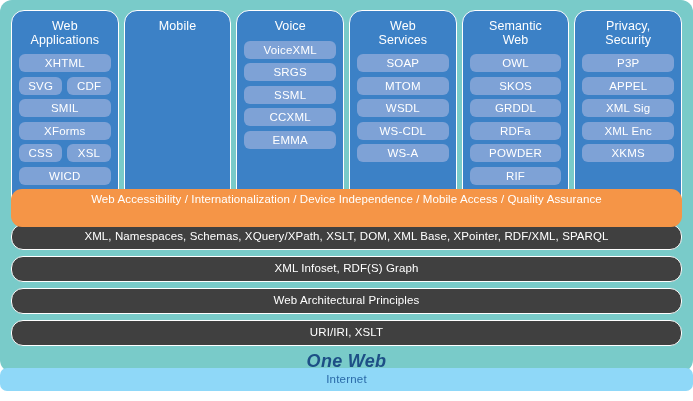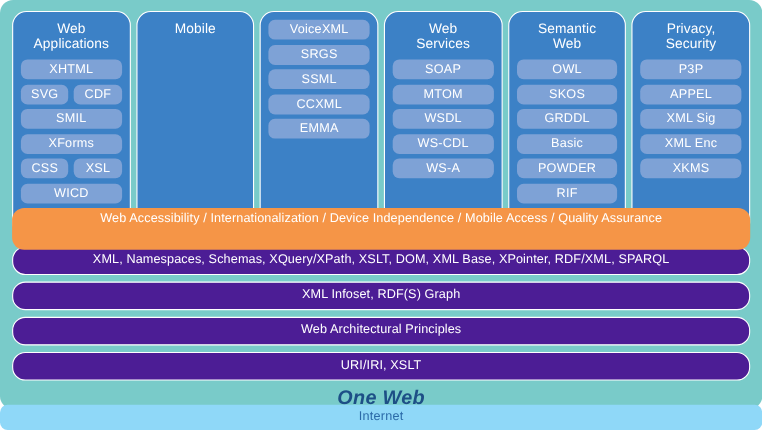--- a/index.html
+++ b/index.html
@@ -111,21 +111,21 @@
 
   
   .bars {
     display: flex;
     flex-direction: column;
     gap: 6px;
     margin-top: 9px;
   }
 
   .bar {
-    background: #4c1d95;
+    background: #404040;
     border: 1.5px solid #ffffff;
     border-radius: 12px;
     height: 26px;
     box-sizing: border-box;
     color: #ffffff;
     font-size: 11.5px;
     line-height: 23px;
     text-align: center;
     letter-spacing: 0.1px;
     white-space: nowrap;
@@ -195,20 +195,21 @@
             <div class="pill">WICD</div>
           </div>
         </div>
       </div>
 
       <div class="column">
         <div class="col-title">Mobile</div>
       </div>
 
       <div class="column">
+        <div class="col-title">Voice</div>
         <div class="pill-list">
           <div class="pill-row">
             <div class="pill">VoiceXML</div>
           </div>
           <div class="pill-row">
             <div class="pill">SRGS</div>
           </div>
           <div class="pill-row">
             <div class="pill">SSML</div>
           </div>
@@ -250,21 +251,21 @@
           <div class="pill-row">
             <div class="pill">OWL</div>
           </div>
           <div class="pill-row">
             <div class="pill">SKOS</div>
           </div>
           <div class="pill-row">
             <div class="pill">GRDDL</div>
           </div>
           <div class="pill-row">
-            <div class="pill">Basic</div>
+            <div class="pill">RDFa</div>
           </div>
           <div class="pill-row">
             <div class="pill">POWDER</div>
           </div>
           <div class="pill-row">
             <div class="pill">RIF</div>
           </div>
         </div>
       </div>
 

